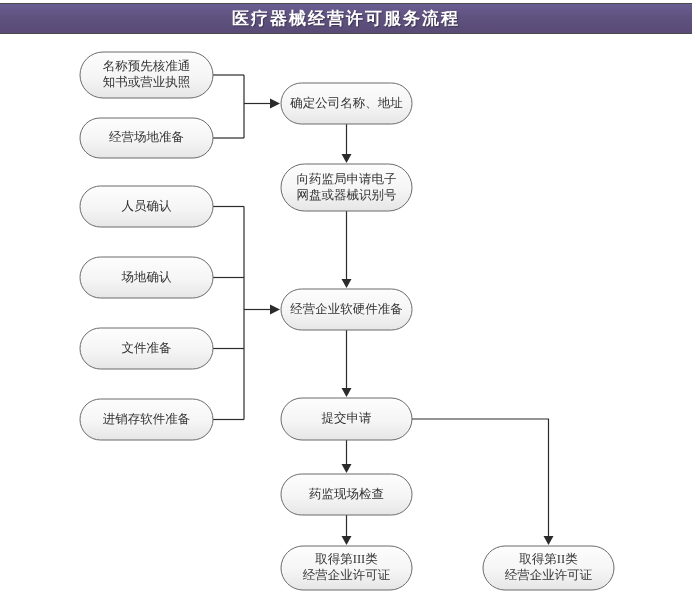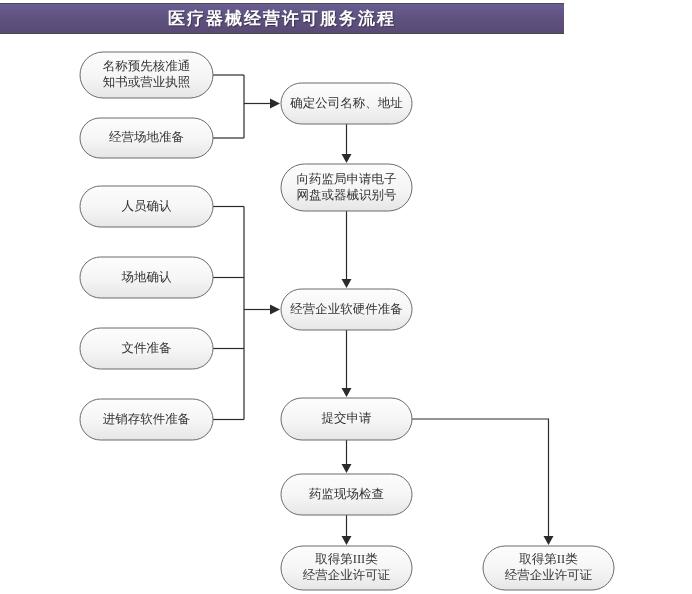--- a/index.html
+++ b/index.html
@@ -18,21 +18,21 @@
     position: relative;
     width: 692px;
     height: 594px;
     background: #ffffff;
   }
   
   .banner {
     position: absolute;
     left: 0;
     top: 3px;
-    width: 564px;
+    width: 692px;
     height: 31px;
     box-sizing: border-box;
     background: linear-gradient(to bottom, #6a5d92 0%, #60527f 45%, #584a75 100%);
     border-top: 1px solid #4a4a4a;
     border-bottom: 1px solid #4a4a4a;
     display: flex;
     align-items: center;
     justify-content: center;
   }
   .banner-title {

